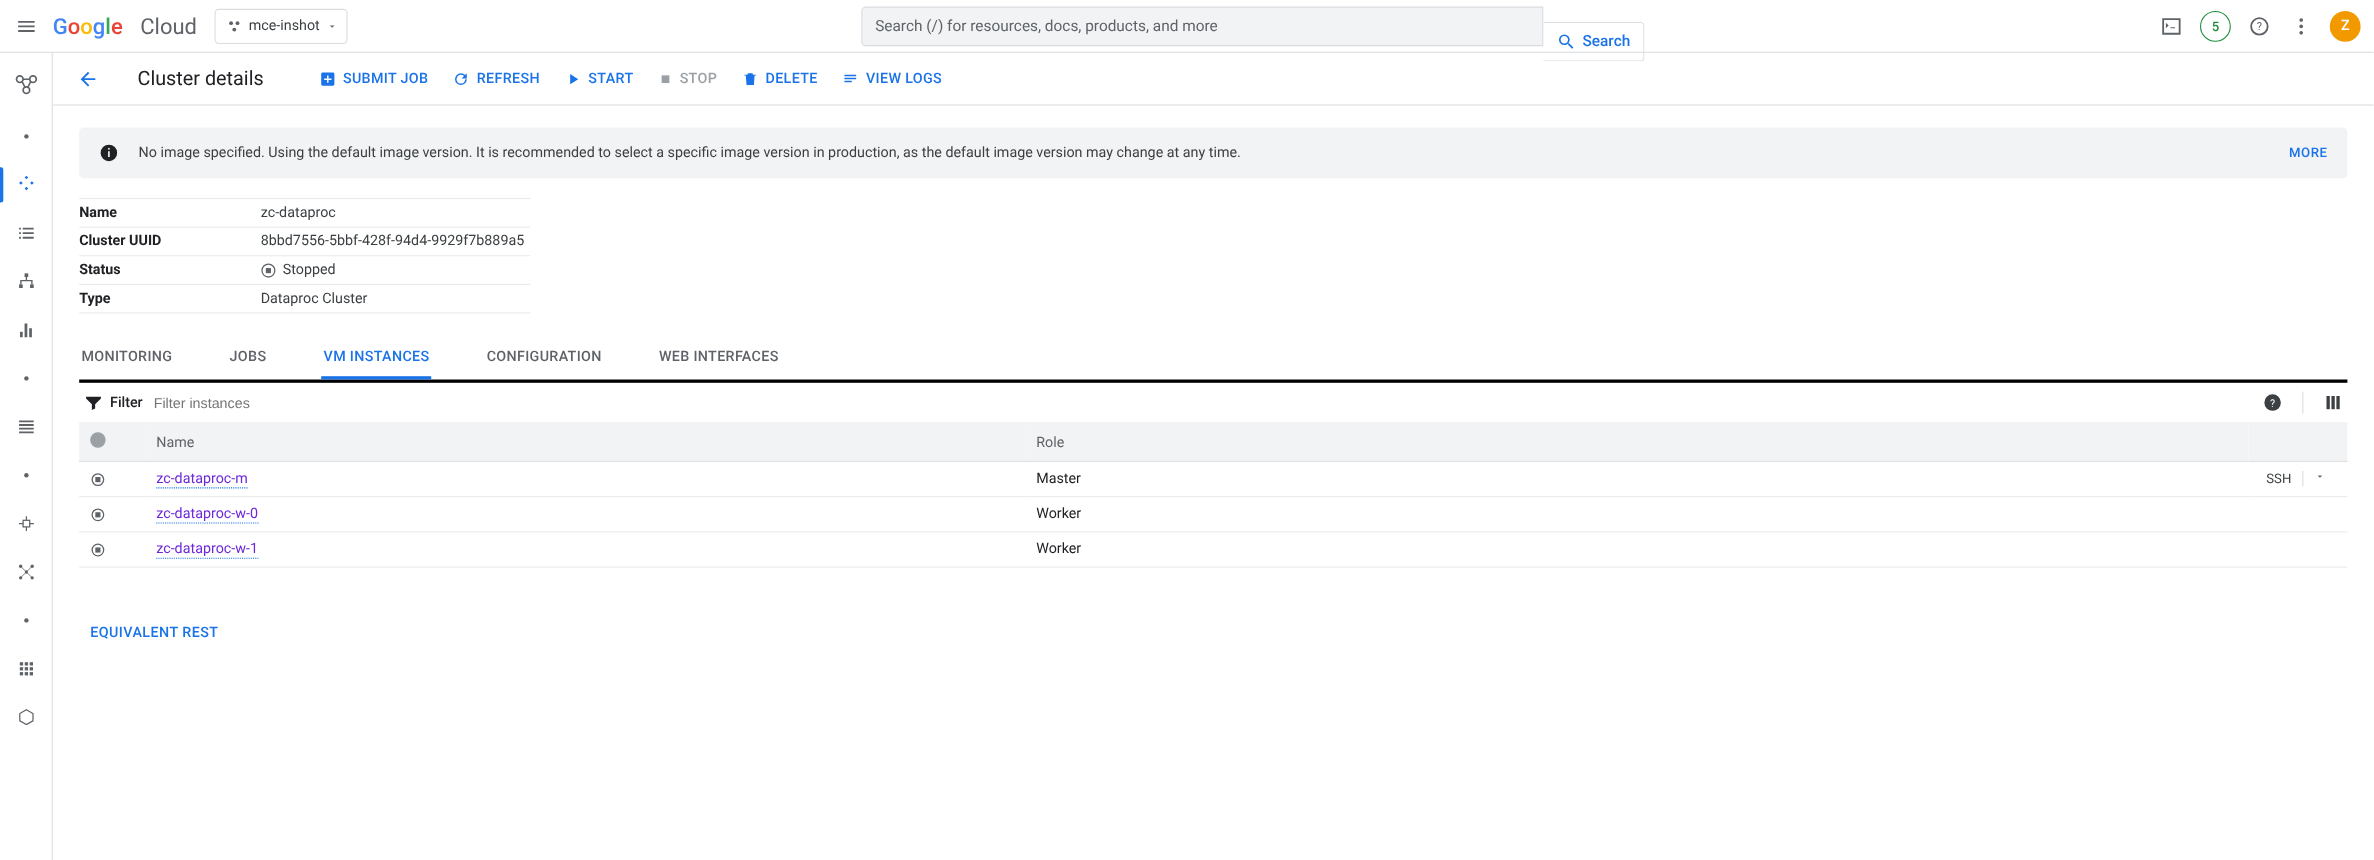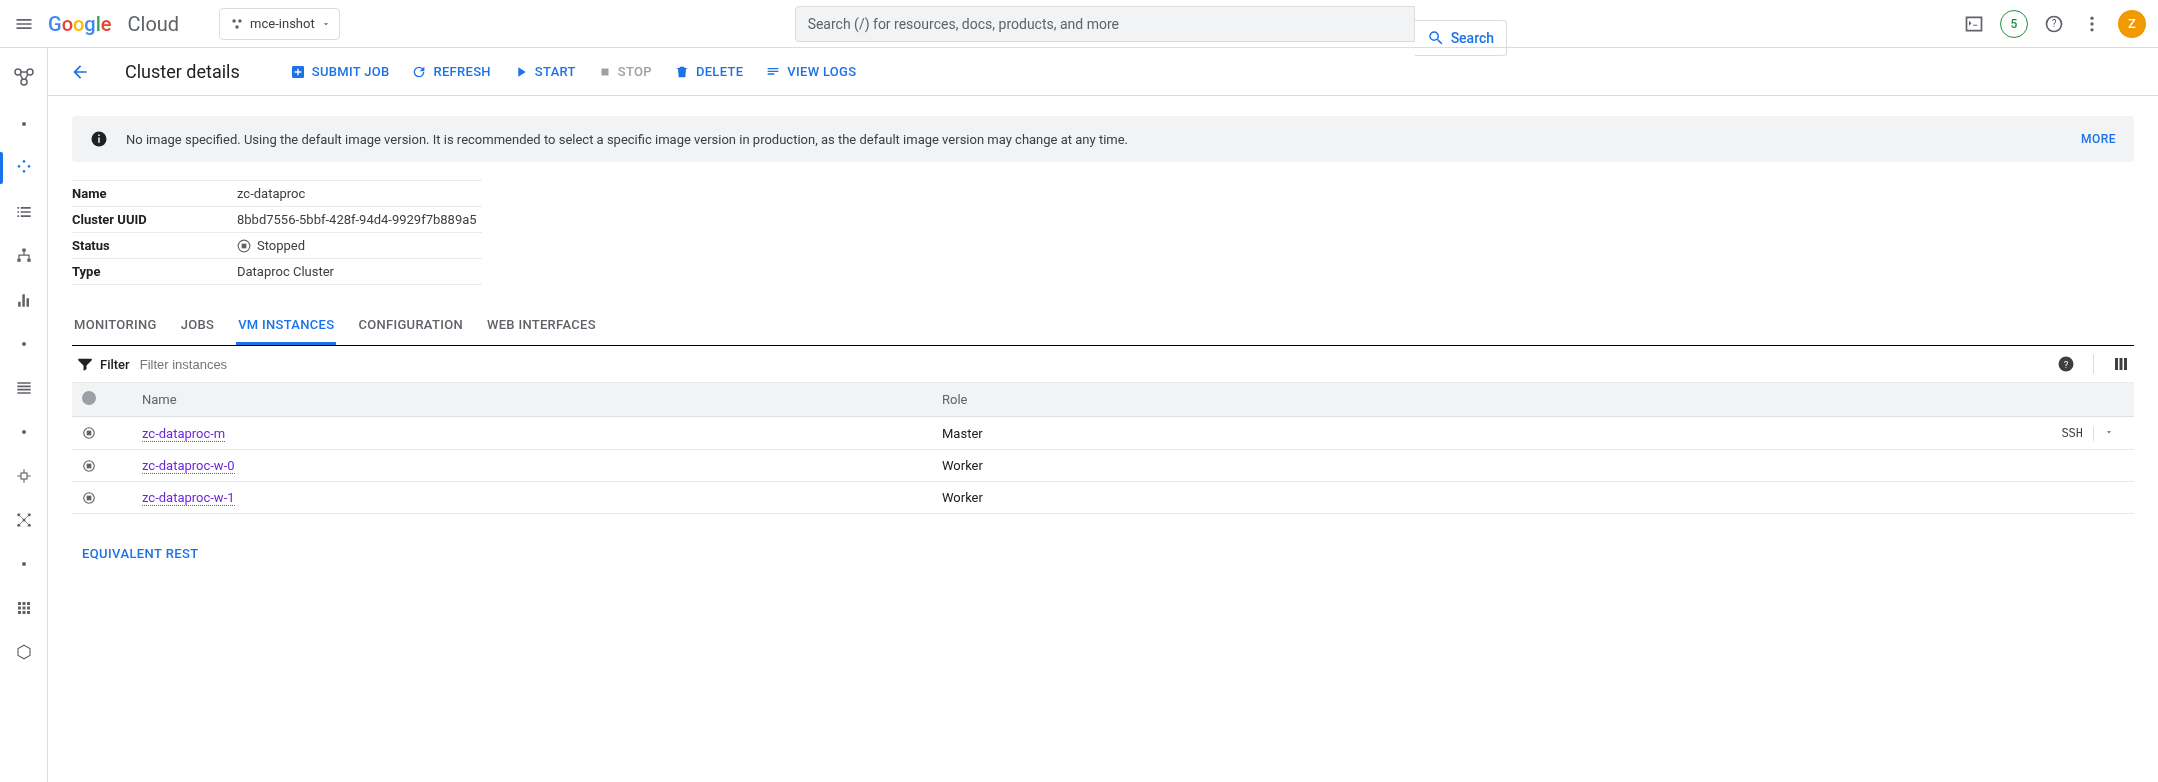--- a/index.html
+++ b/index.html
@@ -4,21 +4,21 @@
 <style>
 * { box-sizing: border-box; margin: 0; padding: 0; }
 body { font-family: Roboto, "Helvetica Neue", Arial, sans-serif; font-size: 13px; color: #202124; background: #fff; }
 
 
 .topbar { height: 48px; border-bottom: 1px solid #dadce0; display: flex; align-items: center; padding: 0 12px; }
 .hamburger { width: 24px; height: 24px; display:flex; align-items:center; justify-content:center; cursor:pointer; margin-right: 12px; color:#5f6368;}
 .logo { display: flex; align-items: center; font-size: 20px; margin-right: 16px; }
 .logo .g { font-weight: 500; }
 .logo .cloud { color: #5f6368; margin-left: 16px; font-weight: 400;}
-.project-picker { border: 1px solid #dadce0; border-radius: 4px; height: 32px; padding: 0 8px 0 10px; display:flex; align-items:center; gap:6px; cursor:pointer; font-size:13px; color:#3c4043;margin-left:24px;}
+.project-picker { border: 1px solid #dadce0; border-radius: 4px; height: 32px; padding: 0 8px 0 10px; display:flex; align-items:center; gap:6px; cursor:pointer; font-size:13px; color:#3c4043;}
 .project-picker .proj-icon { width:14px; height:14px; }
 .spacer-flex { flex: 1; }
 .search-wrap { display:flex; align-items:center; margin: 0 auto; }
 .search-box { width: 620px; height: 36px; border: 1px solid #dadce0; border-radius: 4px 0 0 4px; background:#f1f3f4; padding: 0 12px; display:flex; align-items:center; color:#5f6368; font-size:14px;}
 .search-btn { height:36px; border:1px solid #dadce0; border-left:none; border-radius:0 4px 4px 0; display:flex; align-items:center; padding:0 12px; gap:6px; color:#1a73e8; font-weight:500; cursor:pointer; font-size:14px;margin-top:28px;}
 .top-right { display:flex; align-items:center; gap:14px; margin-left:auto; }
 .circ { width:28px; height:28px; border-radius:50%; display:flex; align-items:center; justify-content:center; font-size:12px; }
 .circ.green { border:1.5px solid #1e8e3e; color:#1e8e3e; font-weight:500;}
 .circ.orange { background:#f29900; color:#fff; font-weight:500; font-size:13px;}
 .icon-btn { width:24px; height:24px; color:#5f6368; cursor:pointer; display:flex; align-items:center; justify-content:center;}
@@ -47,21 +47,21 @@
 .banner .info-icon { flex-shrink:0; }
 .banner .more { margin-left:auto; color:#1a73e8; font-weight:500; font-size:12px; letter-spacing:0.5px; cursor:pointer;}
 
 .kv { margin-top: 18px; width: 410px; font-size:13px; }
 .kv-row { display:flex; padding: 5px 0; border-bottom: 1px solid #e8eaed; }
 .kv-row:first-child { border-top: 1px solid #e8eaed; }
 .kv-row .k { width: 165px; font-weight:700; color:#202124; }
 .kv-row .v { color:#3c4043; display:flex; align-items:center; gap:6px;}
 
 
-.tabs { display:flex; gap: 20px; margin-top: 22px; border-bottom:1px solid #000000; font-size:13px; font-weight:500; letter-spacing:0.3px;}
+.tabs { display:flex; gap: 48px; margin-top: 22px; border-bottom:3px solid #000000; font-size:13px; font-weight:500; letter-spacing:0.3px;}
 .tab { padding: 10px 2px; color:#5f6368; cursor:pointer; border-bottom: 3px solid transparent; }
 .tab.active { color:#1a73e8; border-bottom-color:#1a73e8; }
 
 
 .filter-row { display:flex; align-items:center; padding: 8px 4px; gap:10px; border-bottom:1px solid #e8eaed;}
 .filter-label { display:flex; align-items:center; gap:6px; font-weight:500; font-size:13px;}
 .filter-input { border:none; outline:none; font-size:13px; flex:1; color:#5f6368; background:transparent;}
 .filter-right { display:flex; align-items:center; gap:18px; color:#3c4043;}
 .filter-right .sep { width:1px; height:20px; background:#dadce0;}
 
@@ -69,23 +69,23 @@
 .tbl { width:100%; border-collapse:collapse; font-size:13px;}
 .tbl th { text-align:left; font-weight:400; color:#5f6368; background:#f1f3f4; padding: 8px 10px; border-bottom:1px solid #e0e0e0;}
 .tbl th:first-child { width:60px; }
 .tbl th.name-col { width: 800px; }
 .tbl th.role-col { }
 .tbl th.action-col { width: 90px; text-align:right; padding-right:30px;}
 .tbl td { padding: 8px 10px; border-bottom:1px solid #e8eaed; vertical-align:middle;}
 .tbl td.status-cell { }
 .tbl td a { color:#6d28d9; text-decoration:none; border-bottom:1px dotted #1a73e8; cursor:pointer;}
 .status-dot-header { width:14px; height:14px; border-radius:50%; background:#9aa0a6; display:inline-block;}
-.ssh-btn { display:inline-flex; gap:4px; font-size:12px; color:#3c4043;font-family:Liberation Mono, monospace;}
-
-.eq-rest { color:#1a73e8; font-size:13px; font-weight:500; letter-spacing:0.4px; margin-top: 32px; cursor:pointer; padding-left:10px;}
+.ssh-btn { display:inline-flex; gap:4px; font-size:12px; color:#3c4043;}
+
+.eq-rest { color:#1a73e8; font-size:13px; font-weight:500; letter-spacing:0.4px; margin-top: 52px; cursor:pointer; padding-left:10px;}
 
 svg { display:block; }
 </style>
 </head>
 <body>
 
 <div class="topbar">
   <div class="hamburger">
     <svg width="20" height="20" viewBox="0 0 24 24">
         <path fill="#5f6368" d="M3 6h18v2H3V6zm0 5h18v2H3v-2zm0 5h18v2H3v-2z"></path>

